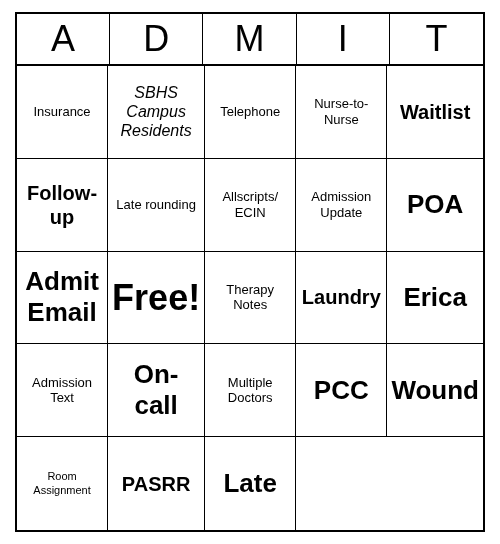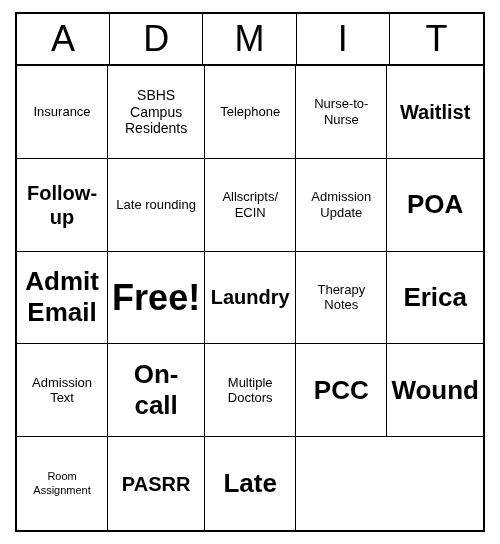--- a/index.html
+++ b/index.html
@@ -79,33 +79,33 @@
 <div class="bingo-card">
   <div class="header-row">
   <div class="header-cell">A</div>
       <div class="header-cell">D</div>
       <div class="header-cell">M</div>
       <div class="header-cell">I</div>
       <div class="header-cell">T</div>
     </div>
   <div class="grid">
   <div class="cell" style="font-size: 13px; font-weight: normal;">Insurance</div>
-      <div class="cell" style="font-size: 14px; font-weight: normal;">SBHS Campus Residents</div>
+      <div class="cell" style="font-size: 16px; font-weight: normal; font-style: italic;">SBHS Campus Residents</div>
       <div class="cell" style="font-size: 13px; font-weight: normal;">Telephone</div>
       <div class="cell" style="font-size: 13px; font-weight: normal;">Nurse-to-Nurse</div>
       <div class="cell" style="font-size: 20px; font-weight: bold;">Waitlist</div>
       <div class="cell" style="font-size: 20px; font-weight: bold;">Follow-up</div>
       <div class="cell" style="font-size: 13px; font-weight: normal;">Late rounding</div>
       <div class="cell" style="font-size: 13px; font-weight: normal;">Allscripts/ ECIN</div>
       <div class="cell" style="font-size: 13px; font-weight: normal;">Admission Update</div>
       <div class="cell" style="font-size: 26px; font-weight: bold;">POA</div>
       <div class="cell" style="font-size: 26px; font-weight: bold;">Admit Email</div>
       <div class="cell" style="font-size: 36px; font-weight: bold;">Free!</div>
+      <div class="cell" style="font-size: 13px; font-weight: normal;">Therapy Notes</div>
       <div class="cell" style="font-size: 20px; font-weight: bold;">Laundry</div>
-      <div class="cell" style="font-size: 13px; font-weight: normal;">Therapy Notes</div>
       <div class="cell" style="font-size: 26px; font-weight: bold; text-align: center;">Erica</div>
       <div class="cell" style="font-size: 13px; font-weight: normal;">Admission Text</div>
       <div class="cell" style="font-size: 26px; font-weight: bold;">On-call</div>
       <div class="cell" style="font-size: 13px; font-weight: normal;">Multiple Doctors</div>
       <div class="cell" style="font-size: 26px; font-weight: bold;">PCC</div>
       <div class="cell" style="font-size: 26px; font-weight: bold;">Wound</div>
       <div class="cell" style="font-size: 11px; font-weight: normal;">Room Assignment</div>
       <div class="cell" style="font-size: 20px; font-weight: bold;">PASRR</div>
       <div class="cell" style="font-size: 26px; font-weight: bold;">Late</div>
     </div>

